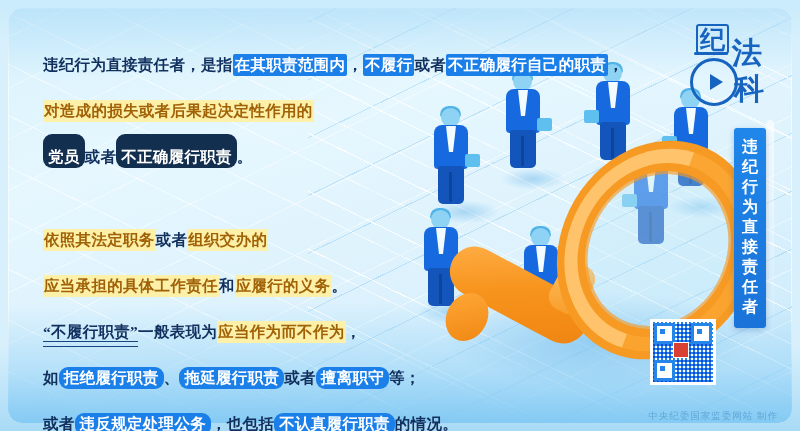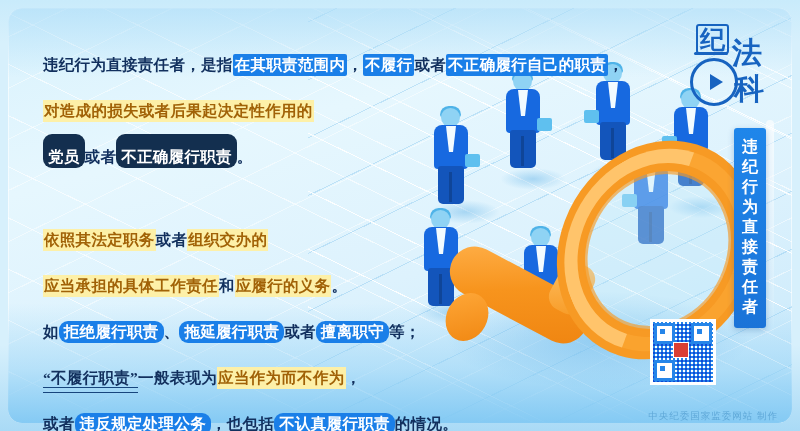--- a/index.html
+++ b/index.html
@@ -322,22 +322,22 @@
     </div>
   </div>
 
   <div class="copy" id="copy">
       <div class="line"><span class="plain">违纪行为直接责任者</span><span class="plain">，是指</span><span class="hl-blue">在其职责范围内</span><span class="plain">，</span><span class="hl-blue">不履行</span><span class="plain">或者</span><span class="hl-blue">不正确履行自己的职责</span><span class="plain">，</span></div>
       <div class="line"><span class="hl-yellow">对造成的损失或者后果起决定性作用的</span></div>
       <div class="line"><span class="badge-navy">党员</span><span class="plain">或者</span><span class="badge-navy">不正确履行职责</span><span class="plain">。</span></div>
       <div class="para-gap"></div>
       <div class="line"><span class="hl-yellow">依照其法定职务</span><span class="plain">或者</span><span class="hl-yellow">组织交办的</span></div>
       <div class="line"><span class="hl-yellow">应当承担的具体工作责任</span><span class="plain">和</span><span class="hl-yellow">应履行的义务</span><span class="plain">。</span></div>
+      <div class="line"><span class="dbl-underline">“不履行职责”</span><span class="plain">一般表现为</span><span class="hl-yellow">应当作为而不作为</span><span class="plain">，</span></div>
       <div class="line"><span class="plain">如</span><span class="pill-blue">拒绝履行职责</span><span class="plain">、</span><span class="pill-blue">拖延履行职责</span><span class="plain">或者</span><span class="pill-blue">擅离职守</span><span class="plain">等；</span></div>
-      <div class="line"><span class="dbl-underline">“不履行职责”</span><span class="plain">一般表现为</span><span class="hl-yellow">应当作为而不作为</span><span class="plain">，</span></div>
       <div class="line"><span class="plain">或者</span><span class="pill-blue">违反规定处理公务</span><span class="plain">，也包括</span><span class="pill-blue">不认真履行职责</span><span class="plain">的情况。</span></div>
     </div>
 
   <div class="logo">
     <div class="cell ji">纪</div>
     <div class="cell fa">法</div>
     <div class="bai-top"></div>
     <div class="cell bai"></div>
     <div class="cell ke">科</div>
   </div>

